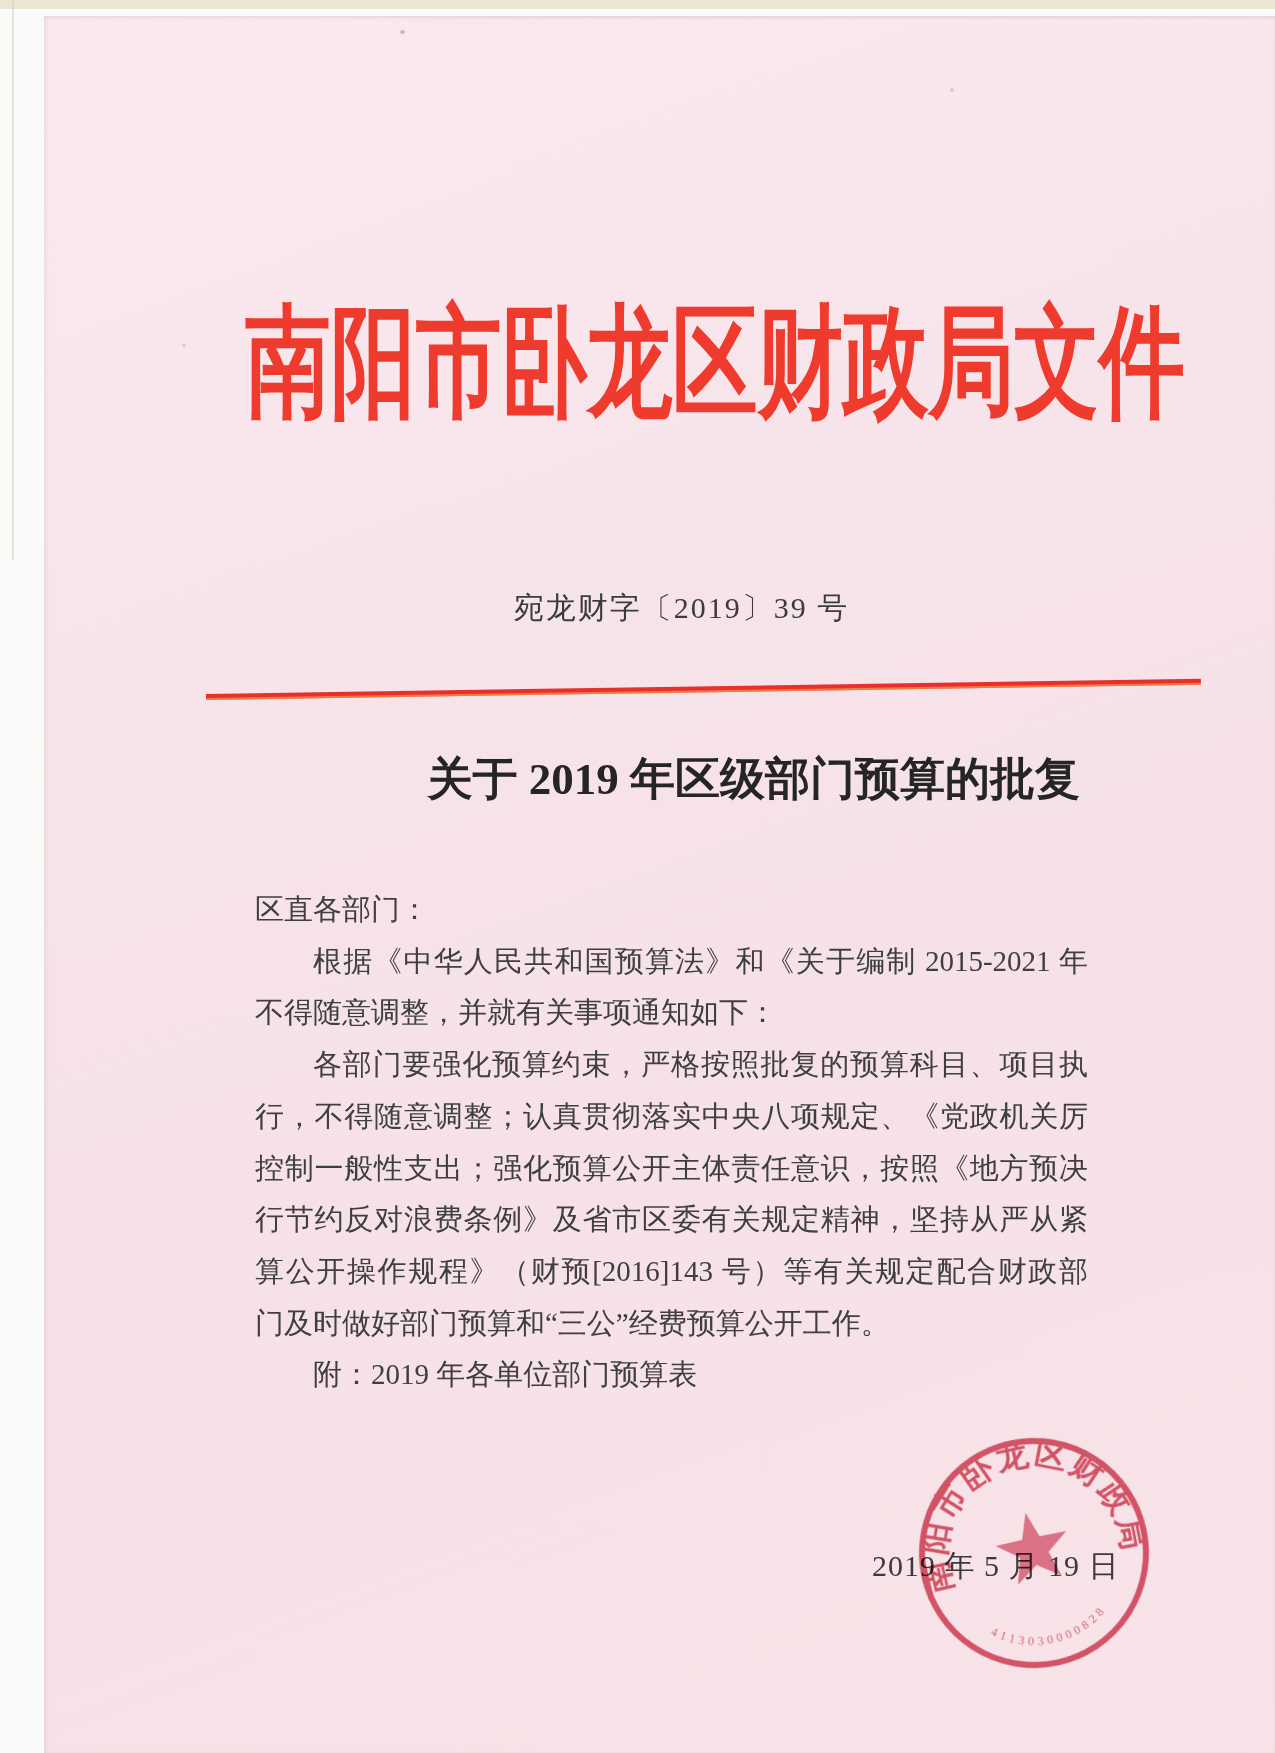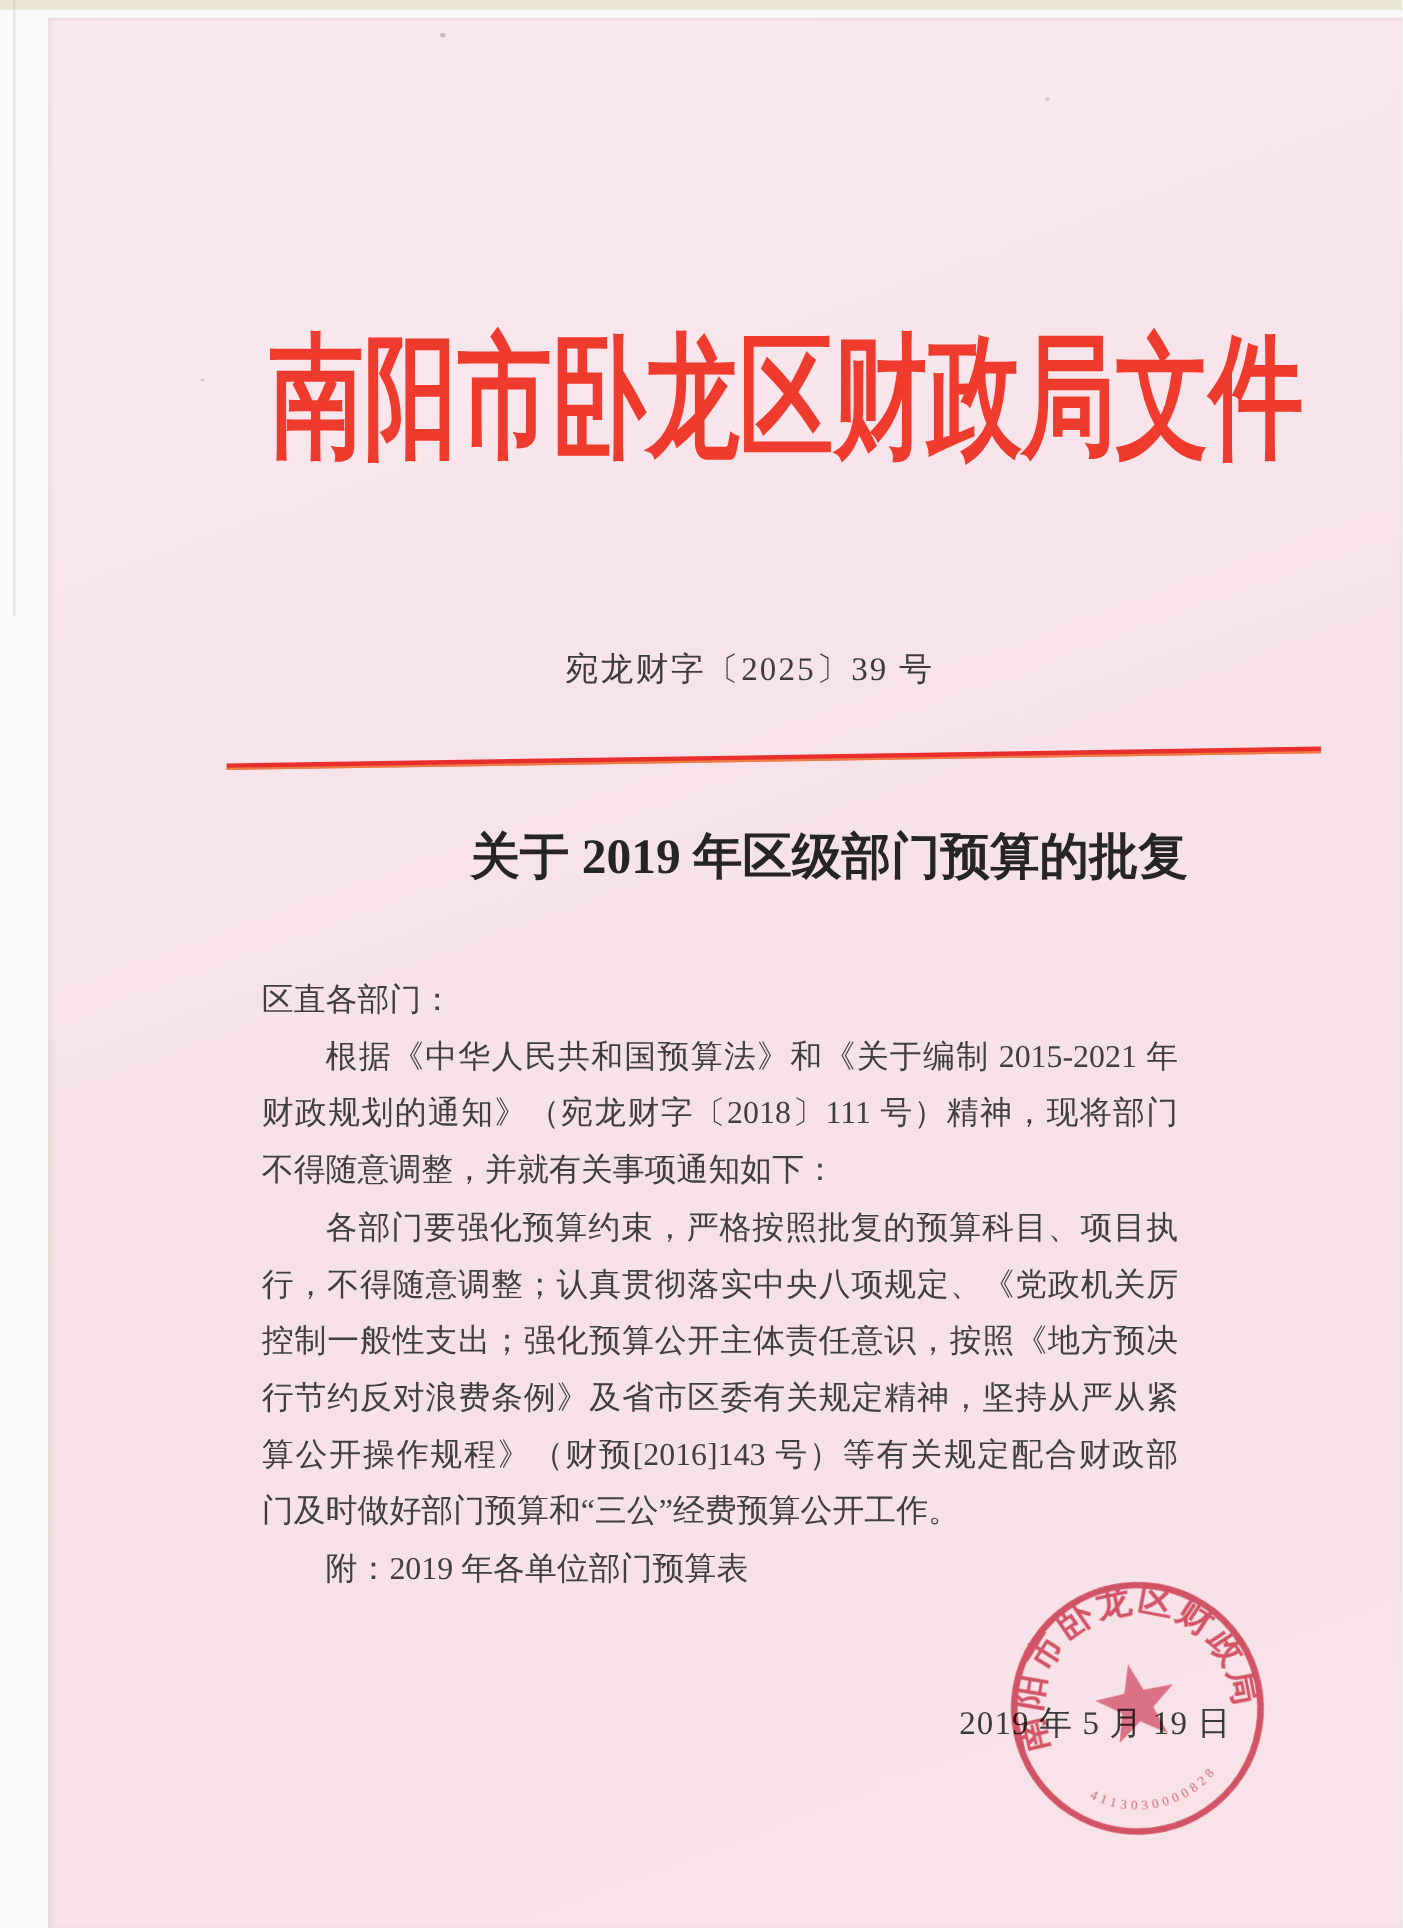--- a/index.html
+++ b/index.html
@@ -59,21 +59,21 @@
   }
 
   .subject {
     position: absolute; left: 203px; width: 833px; top: 733px;
     text-align: right;
     font-size: 45px; font-weight: bold; color: #252525;
     white-space: nowrap;
   }
 
   .body-text {
-    position: absolute; left: 194px; width: 833px; top: 868px;
+    position: absolute; left: 211px; width: 833px; top: 868px;
     color: #3f3f3f;
   }
   .body-line {
     font-size: 29px;
     line-height: 51.7px;
     white-space: nowrap;
   }
   .body-line.indent { padding-left: 58px; }
   .body-line.fill {
     white-space: normal;
@@ -113,30 +113,29 @@
 <div class="paper">
 
   <div class="speck" style="left:356px; top:14px; width:5px; height:4px; opacity:.5;"></div>
   <div class="speck" style="left:906px; top:72px; width:4px; height:4px; opacity:.3;"></div>
   <div class="speck" style="left:138px; top:328px; width:4px; height:3px; opacity:.3;"></div>
 
   <div class="org-title">
     <span class="squeeze">南阳市卧龙区财政局文件</span>
   </div>
 
-  <div class="doc-number">宛龙财字〔2025〕39 号</div>
+  <div class="doc-number">宛龙财字〔2019〕39 号</div>
 
   <div class="red-rule"></div>
 
   <div class="subject">关于 2019 年区级部门预算的批复</div>
 
   <div class="body-text">
       <div class="body-line">区直各部门：</div>
       <div class="body-line indent fill">根据《中华人民共和国预算法》和《关于编制 2015-2021 年</div>
-      <div class="body-line fill">财政规划的通知》（宛龙财字〔2018〕111 号）精神，现将部门</div>
       <div class="body-line">不得随意调整，并就有关事项通知如下：</div>
       <div class="body-line indent fill">各部门要强化预算约束，严格按照批复的预算科目、项目执</div>
       <div class="body-line fill">行，不得随意调整；认真贯彻落实中央八项规定、《党政机关厉</div>
       <div class="body-line fill">控制一般性支出；强化预算公开主体责任意识，按照《地方预决</div>
       <div class="body-line fill">行节约反对浪费条例》及省市区委有关规定精神，坚持从严从紧</div>
       <div class="body-line fill">算公开操作规程》（财预[2016]143 号）等有关规定配合财政部</div>
       <div class="body-line">门及时做好部门预算和“三公”经费预算公开工作。</div>
       <div class="body-line indent">附：2019 年各单位部门预算表</div>
     </div>
 

